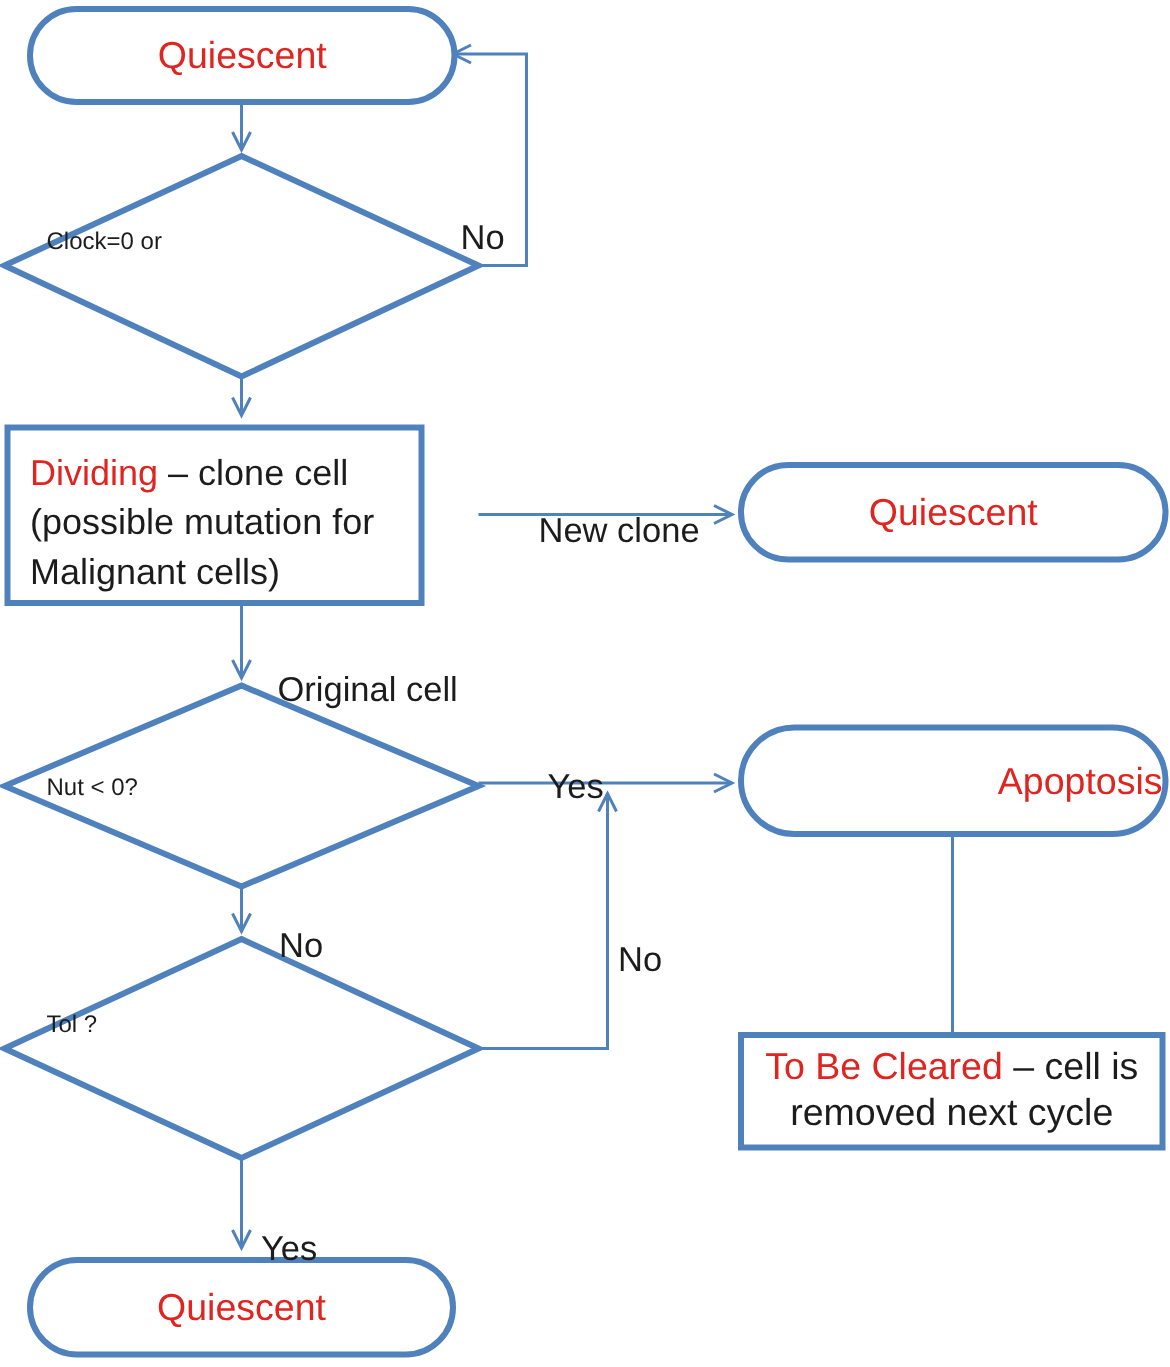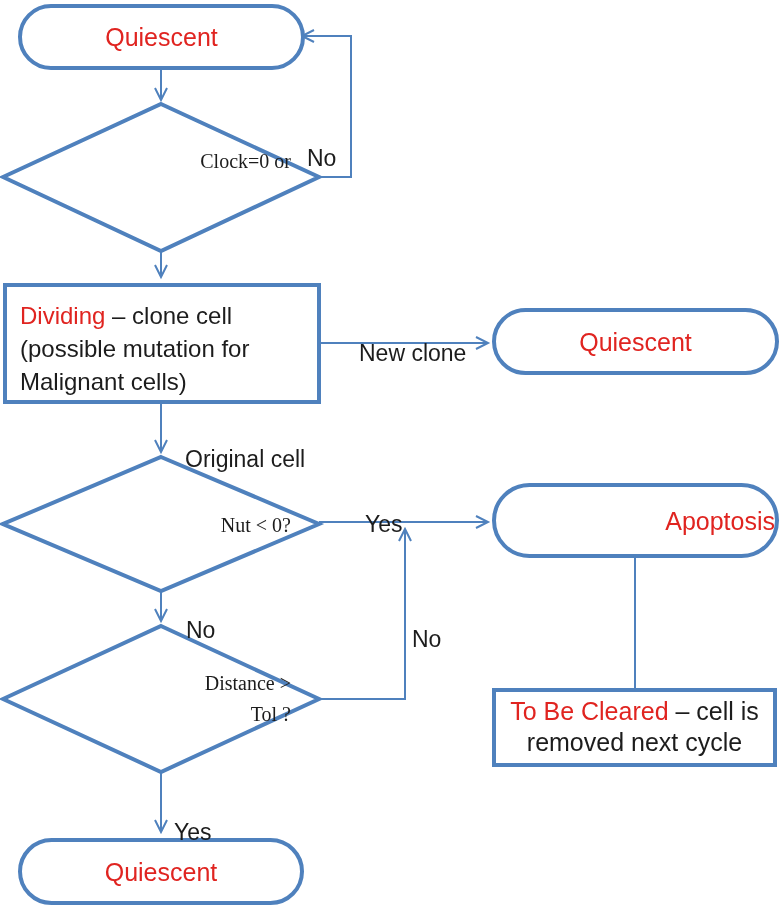--- a/index.html
+++ b/index.html
@@ -25,21 +25,21 @@
     font-size:25px;line-height:30px;text-align:center;
   }
   .stadium{border-radius:40px;}
   .red{color:var(--text-red);}
   .rectnode{border-radius:0;}
   .dividing{
     display:block;text-align:left;padding:12px 8px 0 13px;line-height:33px;font-size:24px;
   }
   .tbc{padding:4px 10px;line-height:31px;display:block;text-align:center;}
   .dtext{
-    position:absolute;text-align:right;font-size:20px;line-height:31px;color:var(--text-ink);font-family:Liberation Serif, serif;
+    position:absolute;text-align:left;font-size:16px;line-height:31px;color:var(--text-ink);
   }
   .elabel{
     position:absolute;font-size:23px;line-height:26px;white-space:nowrap;color:var(--text-ink);margin-top:26px;
   }
 </style>
 </head>
 <body>
 
 <div class="stage">
 
@@ -63,21 +63,21 @@
     <line class="edge" x1="161" y1="591" x2="161" y2="621" marker-end="url(#arrow)"></line>
     <polyline class="edge" points="319,699 405,699 405,529" marker-end="url(#arrow)"></polyline>
     <line class="edge" x1="161" y1="772" x2="161" y2="832" marker-end="url(#arrow)"></line>
     <line class="edge" x1="635" y1="558" x2="635" y2="709" marker-end="url(#arrow)"></line>
   </svg>
 
   <div class="node stadium" style="left:18px;top:4px;width:287px;height:66px;">
     <span class="red">Quiescent</span>
   </div>
 
-  <div class="node rectnode dividing" style="left:3px;top:283px;width:318px;height:121px;">
+  <div class="node rectnode dividing" style="left:3px;top:283px;width:280px;height:121px;">
     <span class="red">Dividing</span><span> – clone cell (possible mutation for Malignant cells)</span>
   </div>
 
   <div class="node stadium" style="left:492px;top:308px;width:287px;height:67px;">
     <span class="red">Quiescent</span>
   </div>
 
   <div class="node stadium" style="left:492px;top:483px;width:287px;height:75px;justify-content:flex-end;">
     <span class="red">Apoptosis</span>
   </div>
@@ -90,21 +90,20 @@
     <span class="red">Quiescent</span>
   </div>
 
   <div class="dtext" style="left:31px;top:146px;width:260px;">
     <div>Clock=0 or</div>
   </div>
 
   <div class="dtext" style="left:31px;top:510px;width:260px;">Nut &lt; 0?</div>
 
   <div class="dtext" style="left:31px;top:668px;width:260px;">
-    <div>Distance &gt;</div>
     <div>Tol ?</div>
   </div>
 
   <span class="elabel" style="left:307px;top:119px;">No</span>
   <span class="elabel" style="left:359px;top:314px;">New clone</span>
   <span class="elabel" style="left:185px;top:420px;">Original cell</span>
   <span class="elabel" style="left:365px;top:485px;">Yes</span>
   <span class="elabel" style="left:186px;top:591px;">No</span>
   <span class="elabel" style="left:412px;top:600px;">No</span>
   <span class="elabel" style="left:174px;top:793px;">Yes</span>

